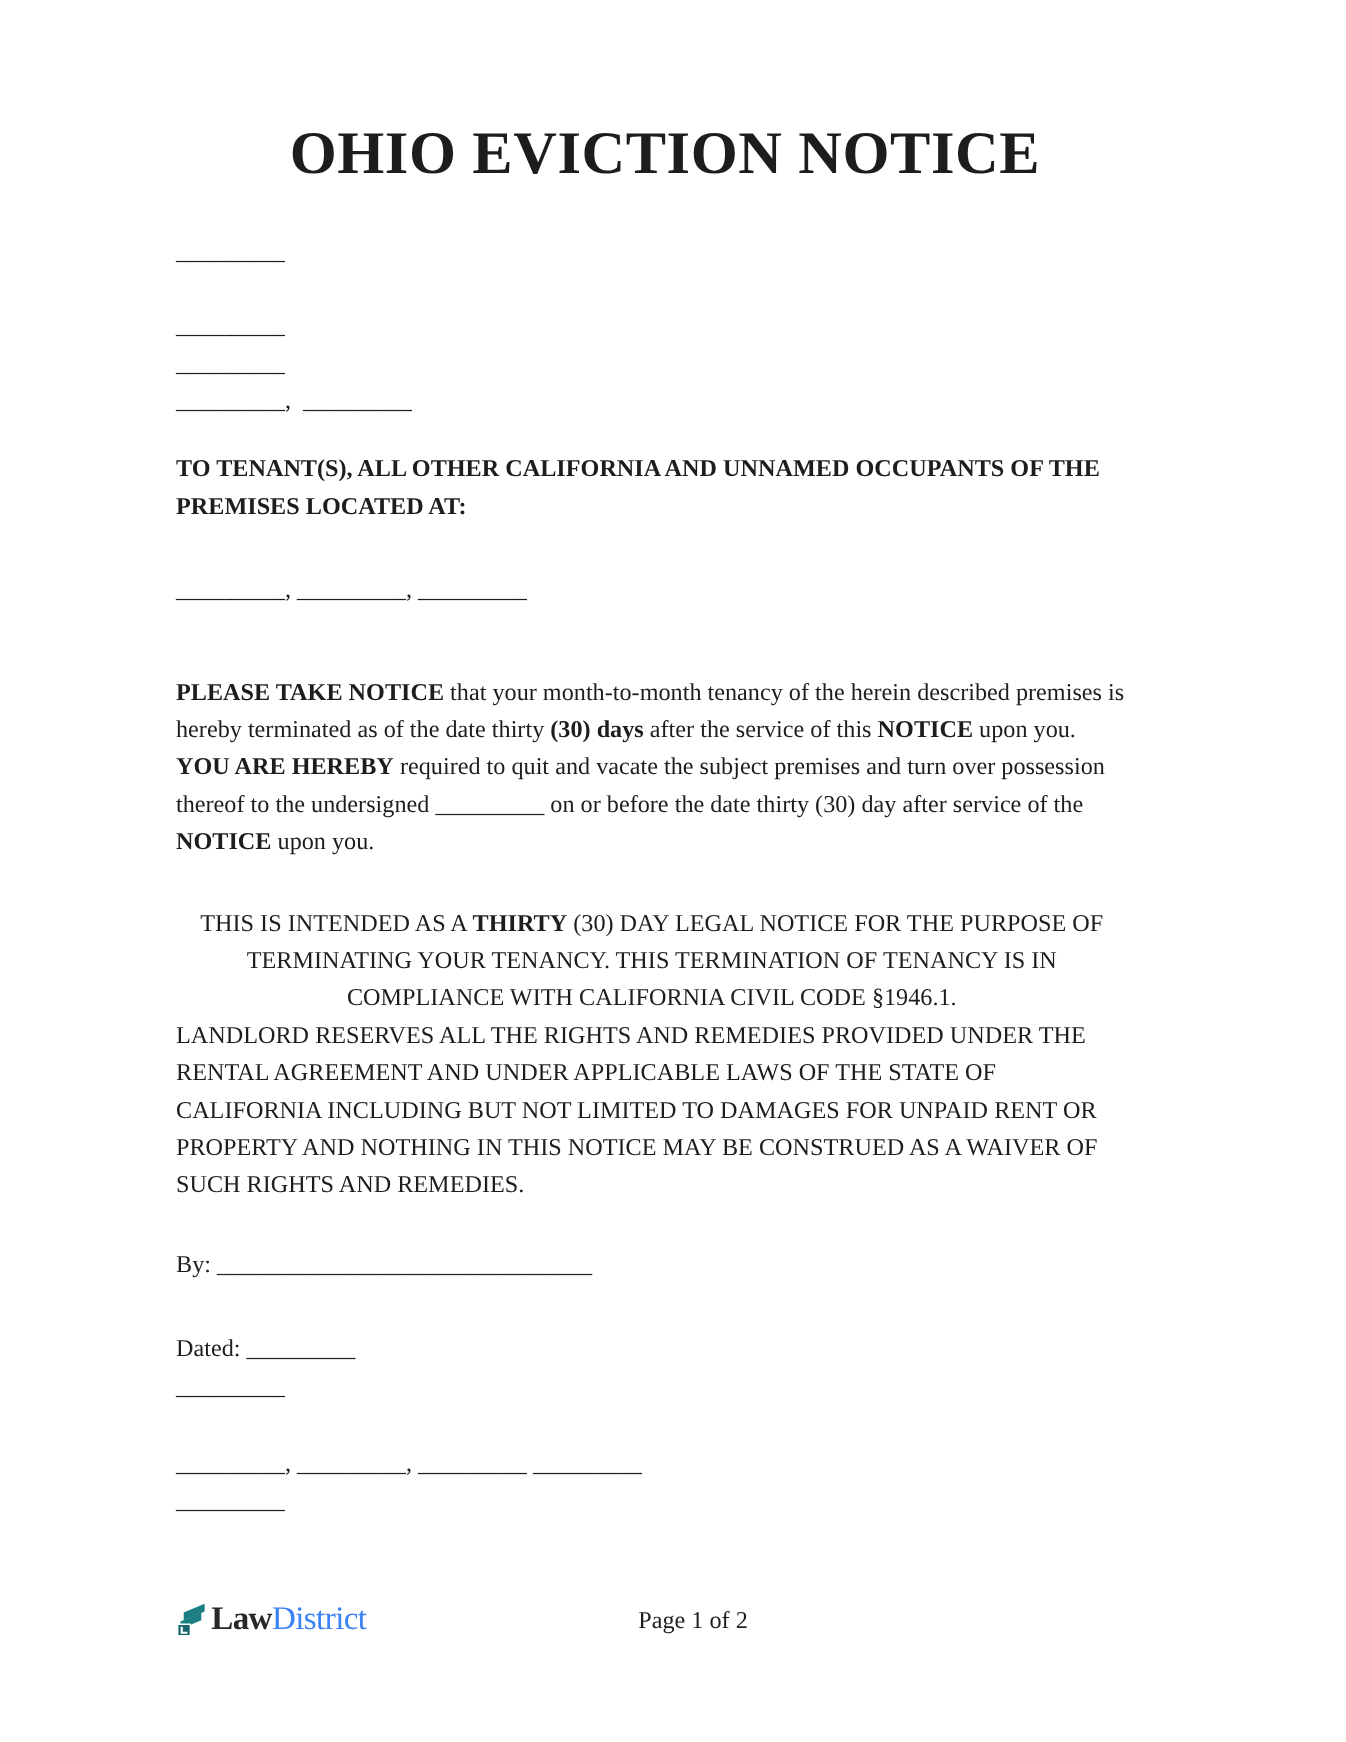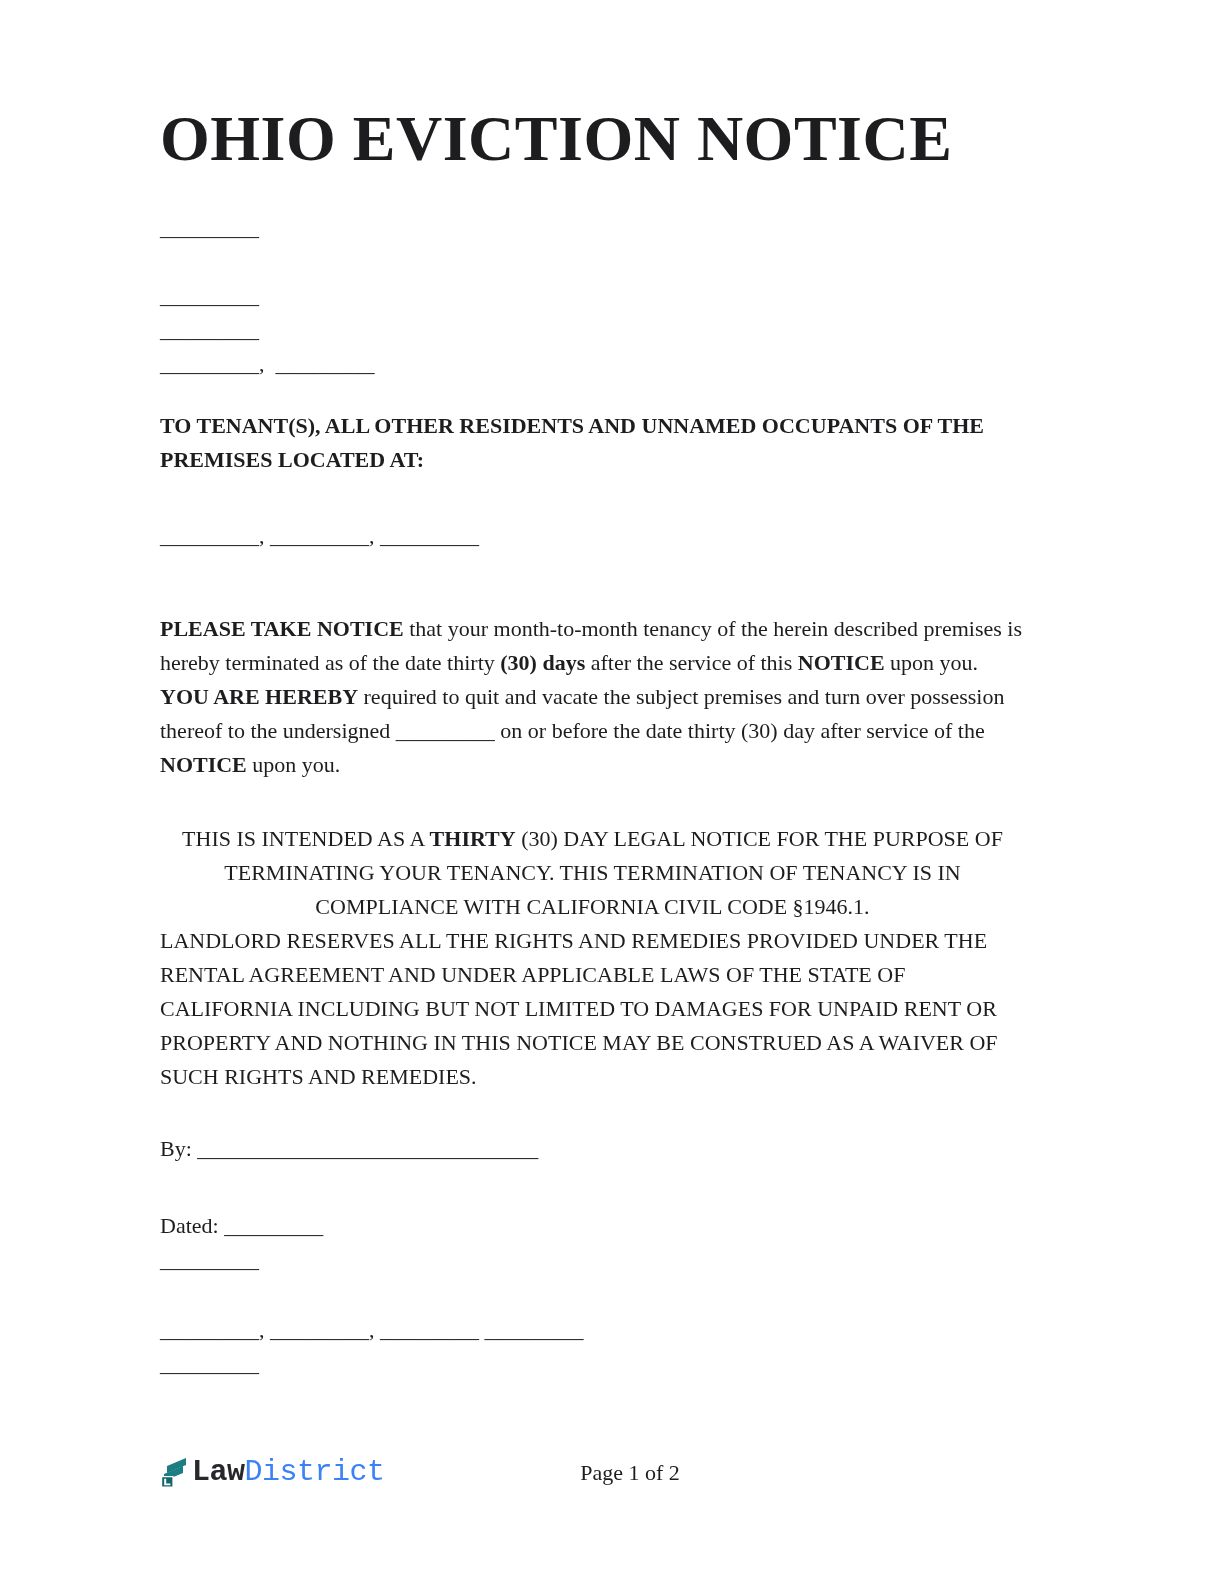--- a/index.html
+++ b/index.html
@@ -10,23 +10,24 @@
     margin: 0 auto;
     background: #ffffff;
     box-sizing: border-box;
     padding: 110px 199px 0 160px;
     color: #1d1d1f;
     font-family: "Liberation Serif", serif;
     font-size: 22px;
     line-height: 34px;
   }
   .title {
-    font-size: 64px;
+    font-size: 55px;
     line-height: 58px;
     font-weight: bold;
+    text-align: center;
     margin: 0 -24px 2px 0;
     letter-spacing: 0.5px;
   }
   .line { white-space: pre-wrap; }
   .blank1 { margin-top: 43px; }
   .blank2 { margin-top: 34px; }
   .heading { margin-top: 28px; font-weight: bold; }
   .premises-row { margin-top: 42px; }
   p { margin: 0; }
   .p-notice { margin-top: 59px; }
@@ -42,21 +43,21 @@
     left: 160px;
     right: 160px;
     top: 1448px;
     height: 48px;
     display: flex;
     align-items: center;
   }
   .brand {
     display: flex;
     align-items: center;
-    font-family: Liberation Mono, monospace;
+    font-family: Liberation Serif, serif;
     font-size: 30px;
     letter-spacing: -0.5px;
     line-height: 32px;
   }
   .brand .logo-icon { width: 28px; height: 32px; margin-right: 4px; }
   .brand .law { font-weight: bold; color: #26282b; }
   .brand .district { font-weight: normal; color: #3b82f6; }
   .page-number {
     position: absolute;
     left: 0;
@@ -75,21 +76,21 @@
 
 <div class="page">
 
   <h1 class="title">OHIO EVICTION NOTICE</h1>
 
   <div class="line blank1">_________</div>
   <div class="line blank2">_________</div>
   <div class="line">_________</div>
   <div class="line">_________,  _________</div>
 
-  <div class="heading">TO TENANT(S), ALL OTHER RESIDENTS AND UNNAMED OCCUPANTS OF THE PREMISES LOCATED AT:</div>
+  <div class="heading">TO TENANT(S), ALL OTHER CALIFORNIA AND UNNAMED OCCUPANTS OF THE PREMISES LOCATED AT:</div>
 
   <div class="line premises-row">_________, _________, _________</div>
 
   <p class="p-notice"><b>PLEASE TAKE NOTICE</b><span> that your month-to-month tenancy of the herein described premises is hereby terminated as of the date thirty </span><b>(30) days</b><span> after the service of this </span><b>NOTICE</b><span> upon you. </span><b>YOU ARE HEREBY</b><span> required to quit and vacate the subject premises and turn over possession thereof to the undersigned _________ on or before the date thirty (30) day after service of the </span><b>NOTICE</b><span> upon you.</span></p>
 
   <p class="p-legal"><span>THIS IS INTENDED AS A </span><b>THIRTY</b><span> (30) DAY LEGAL NOTICE FOR THE PURPOSE OF TERMINATING YOUR TENANCY. THIS TERMINATION OF TENANCY IS IN COMPLIANCE WITH CALIFORNIA CIVIL CODE §1946.1.</span></p>
 
   <p class="p-reservation"><span>LANDLORD RESERVES ALL THE RIGHTS AND REMEDIES PROVIDED UNDER THE RENTAL AGREEMENT AND UNDER APPLICABLE LAWS OF THE STATE OF CALIFORNIA INCLUDING BUT NOT LIMITED TO DAMAGES FOR UNPAID RENT OR PROPERTY AND NOTHING IN THIS NOTICE MAY BE CONSTRUED AS A WAIVER OF SUCH RIGHTS AND REMEDIES.</span></p>
 
   <div class="line by-row"><span>By: </span><span>_______________________________</span></div>

